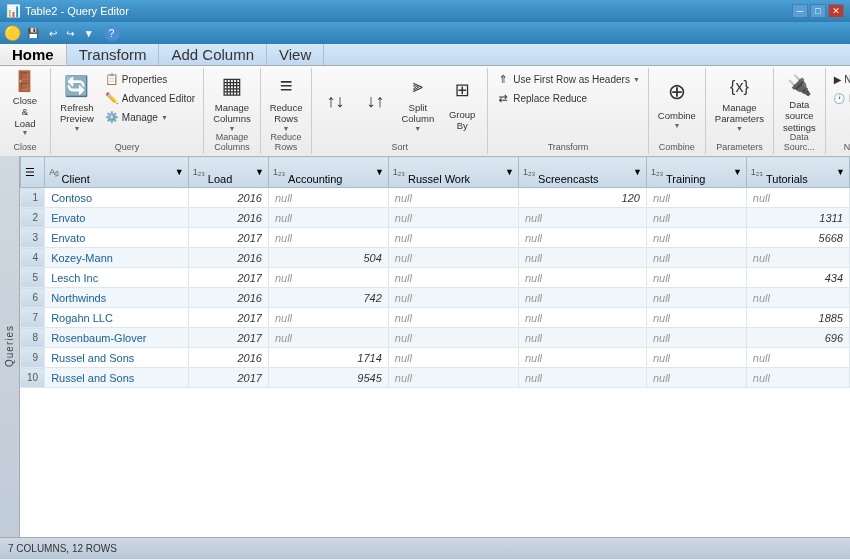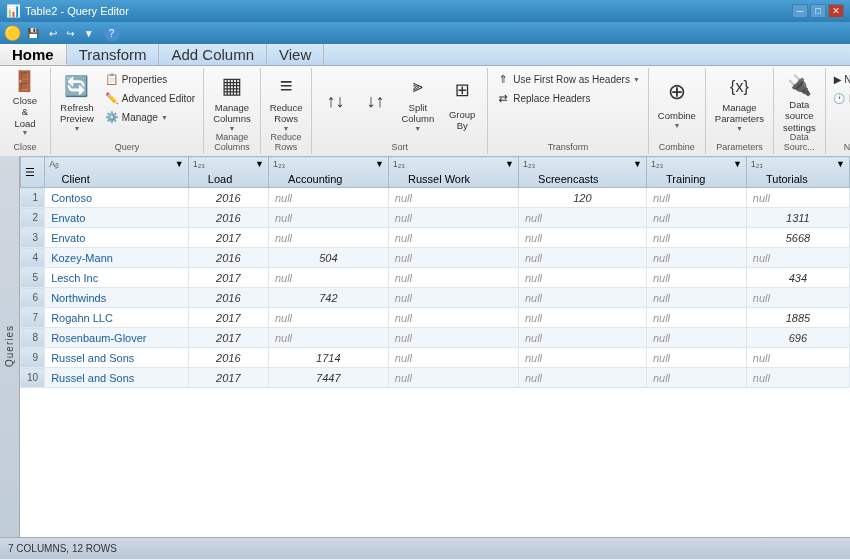--- a/index.html
+++ b/index.html
@@ -187,20 +187,21 @@
       text-align: left;
       white-space: nowrap;
       font-weight: normal;
       height: 24px;
       position: sticky;
       top: 0;
       z-index: 10;
     }
     .data-table th .col-header {
       display: flex;
+      align-items: center;
       gap: 3px;
     }
     .col-type { font-size: 9px; color: #555; }
     .col-name { font-size: 11px; margin-top: 14px; }
     .col-filter { font-size: 9px; cursor: pointer; margin-left: auto; }
 
     .data-table td {
       border: 1px solid #dde8ee;
       padding: 2px 6px;
       height: 20px;
@@ -216,21 +217,21 @@
       font-size: 10px;
     }
     .data-table tr:nth-child(even) td:not(.row-num) { background: #f0f6fa; }
     .data-table tr:nth-child(odd) td:not(.row-num) { background: white; }
     .data-table td.client-cell {
       color: #1a5fa0;
       font-style: normal;
       cursor: pointer;
     }
     .data-table td.null-cell { color: #999; font-style: italic; }
-    .data-table td.num-cell { text-align: center; font-style: italic; }
+    .data-table td.num-cell { text-align: right; font-style: italic; }
 
     
     .th-row-num {
       background: linear-gradient(to bottom, #dbe8f0, #c8d8e8) !important;
       width: 24px;
     }
 
     
     .status-bar {
       height: 22px;
@@ -377,21 +378,21 @@
   <div class="ribbon-group">
     <div class="ribbon-group-content">
       <div class="ribbon-col">
         <div class="ribbon-btn-small">
           <span class="ribbon-btn-small-icon">⇑</span>
           <span>Use First Row as Headers</span>
           <span class="dropdown-arrow">▼</span>
         </div>
         <div class="ribbon-btn-small">
           <span class="ribbon-btn-small-icon">⇄</span>
-          <span>Replace Headers</span>
+          <span>Replace Reduce</span>
         </div>
       </div>
     </div>
     <span class="ribbon-group-label">Transform</span>
   </div>
 
   <div class="ribbon-group">
     <div class="ribbon-group-content">
       <div class="ribbon-btn-large">
         <div class="ribbon-btn-icon" style="font-size:22px;">⊕</div>
@@ -593,21 +594,21 @@
             <td class="num-cell">1714</td>
             <td class="null-cell">null</td>
             <td class="null-cell">null</td>
             <td class="null-cell">null</td>
             <td class="null-cell">null</td>
           </tr>
           <tr>
             <td class="row-num">10</td>
             <td class="client-cell">Russel and Sons</td>
             <td class="num-cell">2017</td>
-            <td class="num-cell">7447</td>
+            <td class="num-cell">9545</td>
             <td class="null-cell">null</td>
             <td class="null-cell">null</td>
             <td class="null-cell">null</td>
             <td class="null-cell">null</td>
           </tr>
         </tbody>
     </table>
   </div>
 </div>
 

